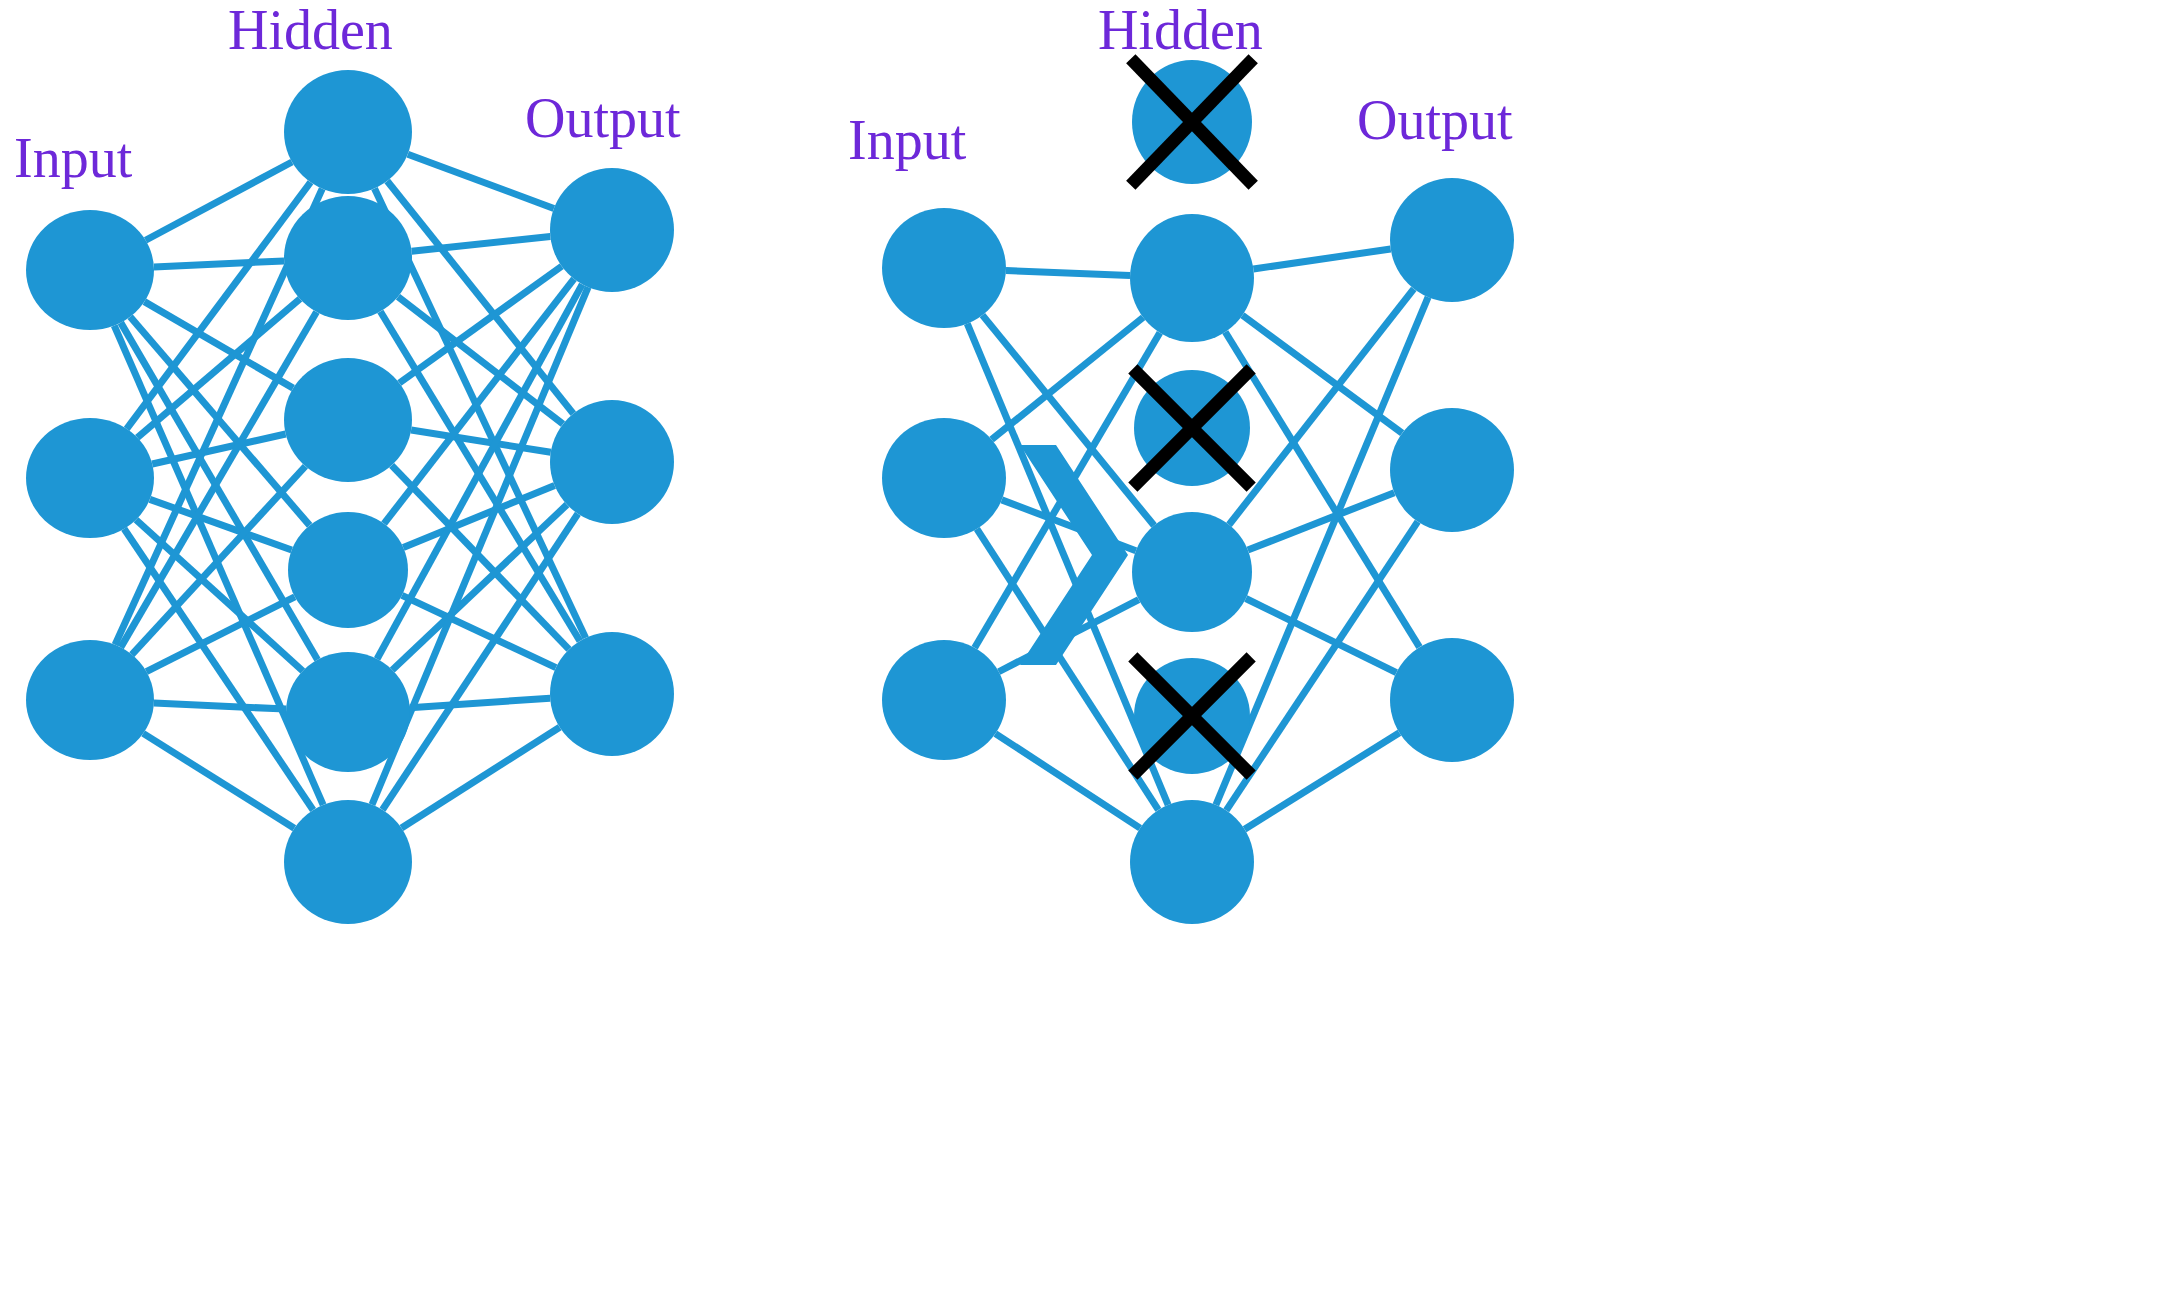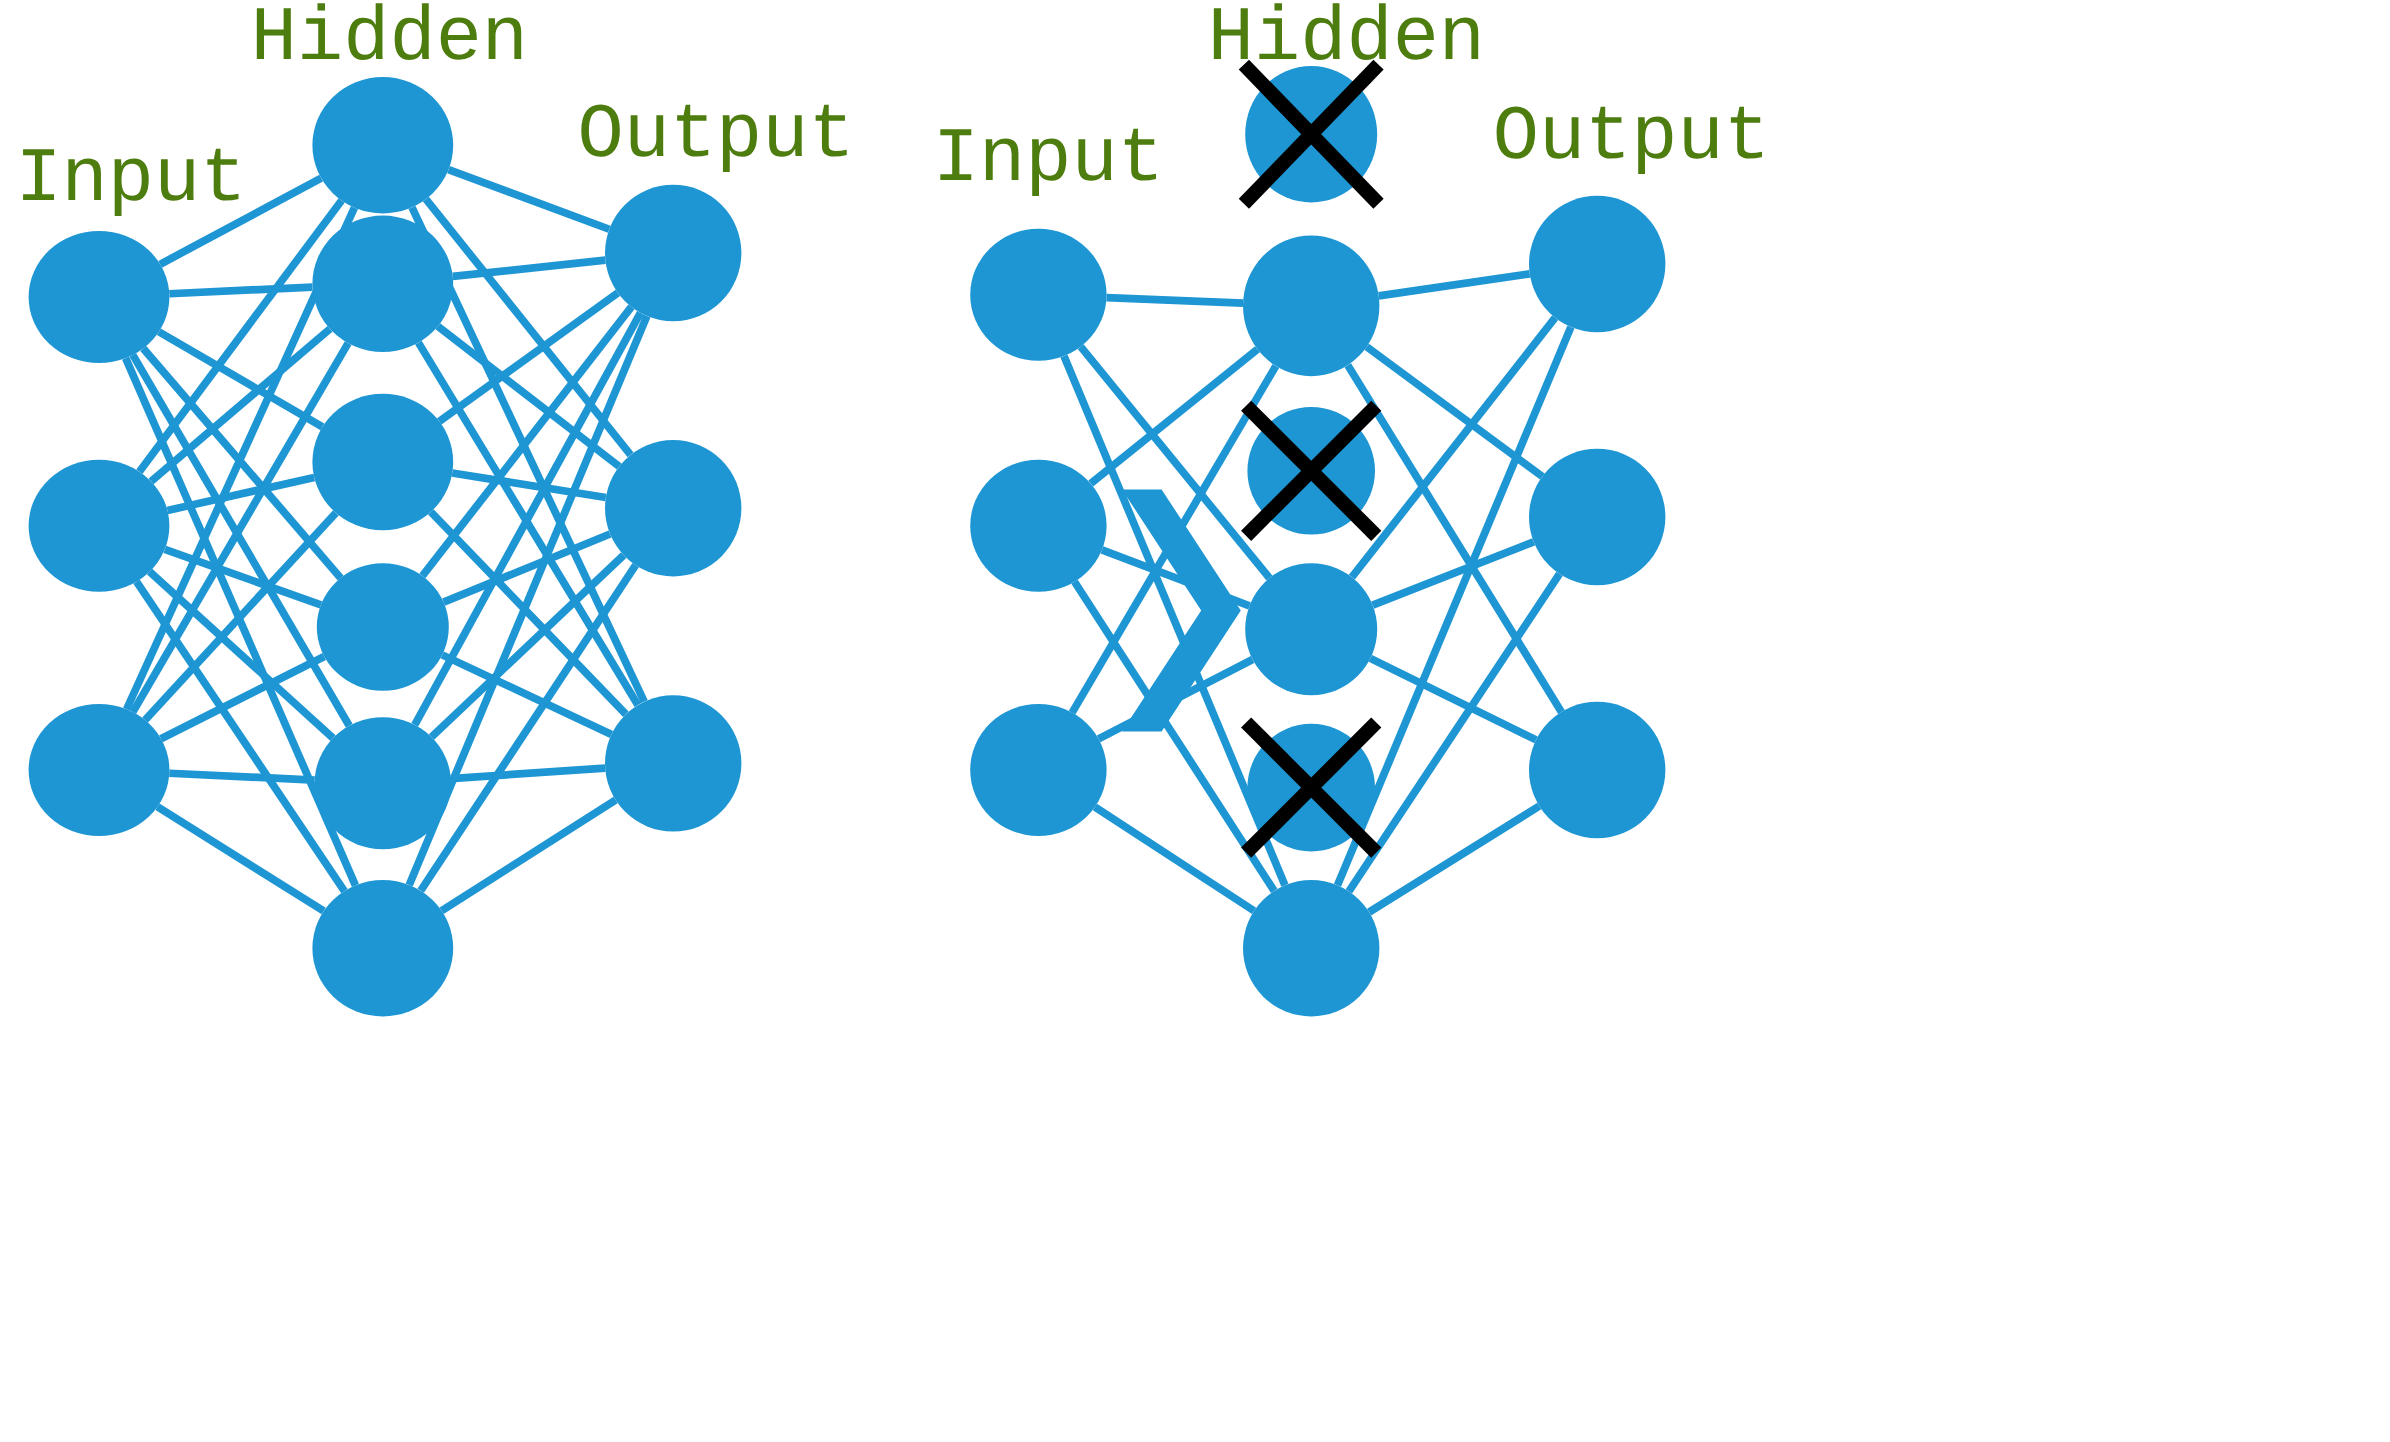--- a/index.html
+++ b/index.html
@@ -1,21 +1,21 @@
 <!DOCTYPE html>
 <html><head>
 <meta charset="utf-8">
 <style>
   html,body{margin:0;padding:0;background:#ffffff;}
   body{width:2173px;height:1311px;overflow:hidden;
        font-family:"Liberation Serif","DejaVu Serif",serif;}
   #stage{position:relative;width:2173px;height:1311px;background:#fff;}
   svg#net{position:absolute;left:0;top:0;width:2173px;height:1311px;display:block;}
-  .lbl{position:absolute;color:#4d7c0f;font-family:Liberation Mono, monospace;
-       font-size:70px;line-height:1;white-space:nowrap;font-weight:400;}
+  .lbl{position:absolute;color:#6d28d9;font-family:Liberation Serif, serif;
+       font-size:56px;line-height:1;white-space:nowrap;font-weight:400;}
 </style>
 </head>
 <body>
 
 <div id="stage">
 
   <svg id="net" viewBox="0 0 2173 1311">
     <g id="edges-left">
         <line x1="145.59" y1="240.27" x2="291.97" y2="161.97" stroke="#1e96d4" stroke-width="7" stroke-linecap="butt"></line>
         <line x1="153.92" y1="267.03" x2="284.07" y2="260.97" stroke="#1e96d4" stroke-width="7" stroke-linecap="butt"></line>

